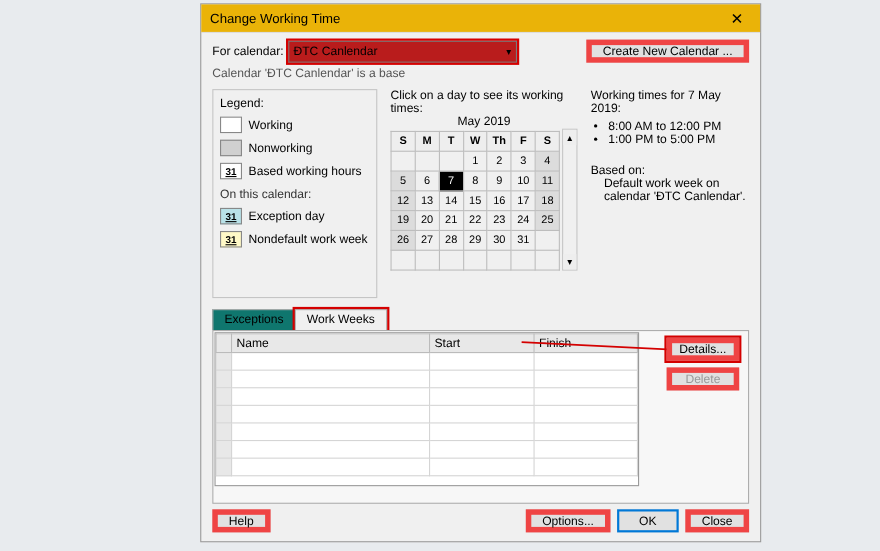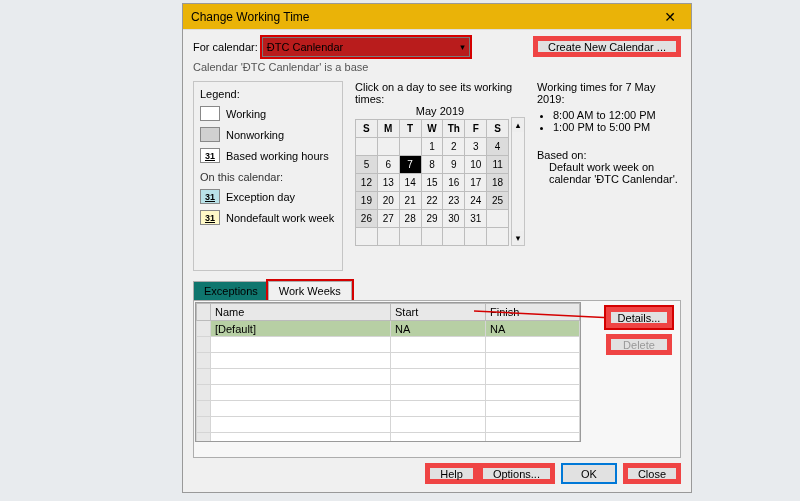--- a/index.html
+++ b/index.html
@@ -57,21 +57,21 @@
   .tabpane{ border:1px solid #adadad; height:158px; background:#f7f7f7; position:relative; padding:1px;}
   .grid{ width:386px; border:1px solid #9a9a9a; height:140px; background:#fff; overflow:hidden;}
   .grid table{ width:100%; border-collapse:collapse;}
   .grid th{ background:#e8e8e8; border:1px solid #bbb; padding:2px 4px; text-align:left; font-weight:normal;}
   .grid td{ border:1px solid #d5d5d5; height:16px; padding:0 4px;}
   .rowhead{ width:14px; background:#e8e8e8!important;}
   .selrow td:not(.rowhead){ background:#b7cfa4;}
   .sidebtns{ position:absolute; right:8px; top:6px; display:flex; flex-direction:column; gap:6px;}
   .arrow-svg{position:absolute; left:280px; top:6px; pointer-events:none;}
 
-  .footer{ position:absolute; left:10px; right:10px; bottom:8px; display:flex; justify-content:flex-end; align-items:center;}
+  .footer{ position:absolute; left:10px; right:10px; bottom:8px; display:flex; justify-content:space-between; align-items:center;}
   .footer .rbtns{ display:flex; gap:6px;}
   .und{ text-decoration:underline;}
 </style>
 </head>
 <body>
 
 <div class="dialog">
   <div class="titlebar">
     <span class="ttl">Change Working Time</span>
     <div class="close-x">✕</div>
@@ -230,26 +230,20 @@
           <table>
             <thead>
                 <tr>
               <th class="rowhead"></th>
               <th style="width:180px">Name</th>
               <th style="width:95px">Start</th>
               <th>Finish</th>
             </tr>
               </thead>
             <tbody id="grid-body">
-                <tr class="selrow">
-                  <td class="rowhead"></td>
-                  <td>[Default]</td>
-                  <td>NA</td>
-                  <td>NA</td>
-                </tr>
                 <tr>
                   <td class="rowhead"></td>
                   <td></td>
                   <td></td>
                   <td></td>
                 </tr>
                 <tr>
                   <td class="rowhead"></td>
                   <td></td>
                   <td></td>

